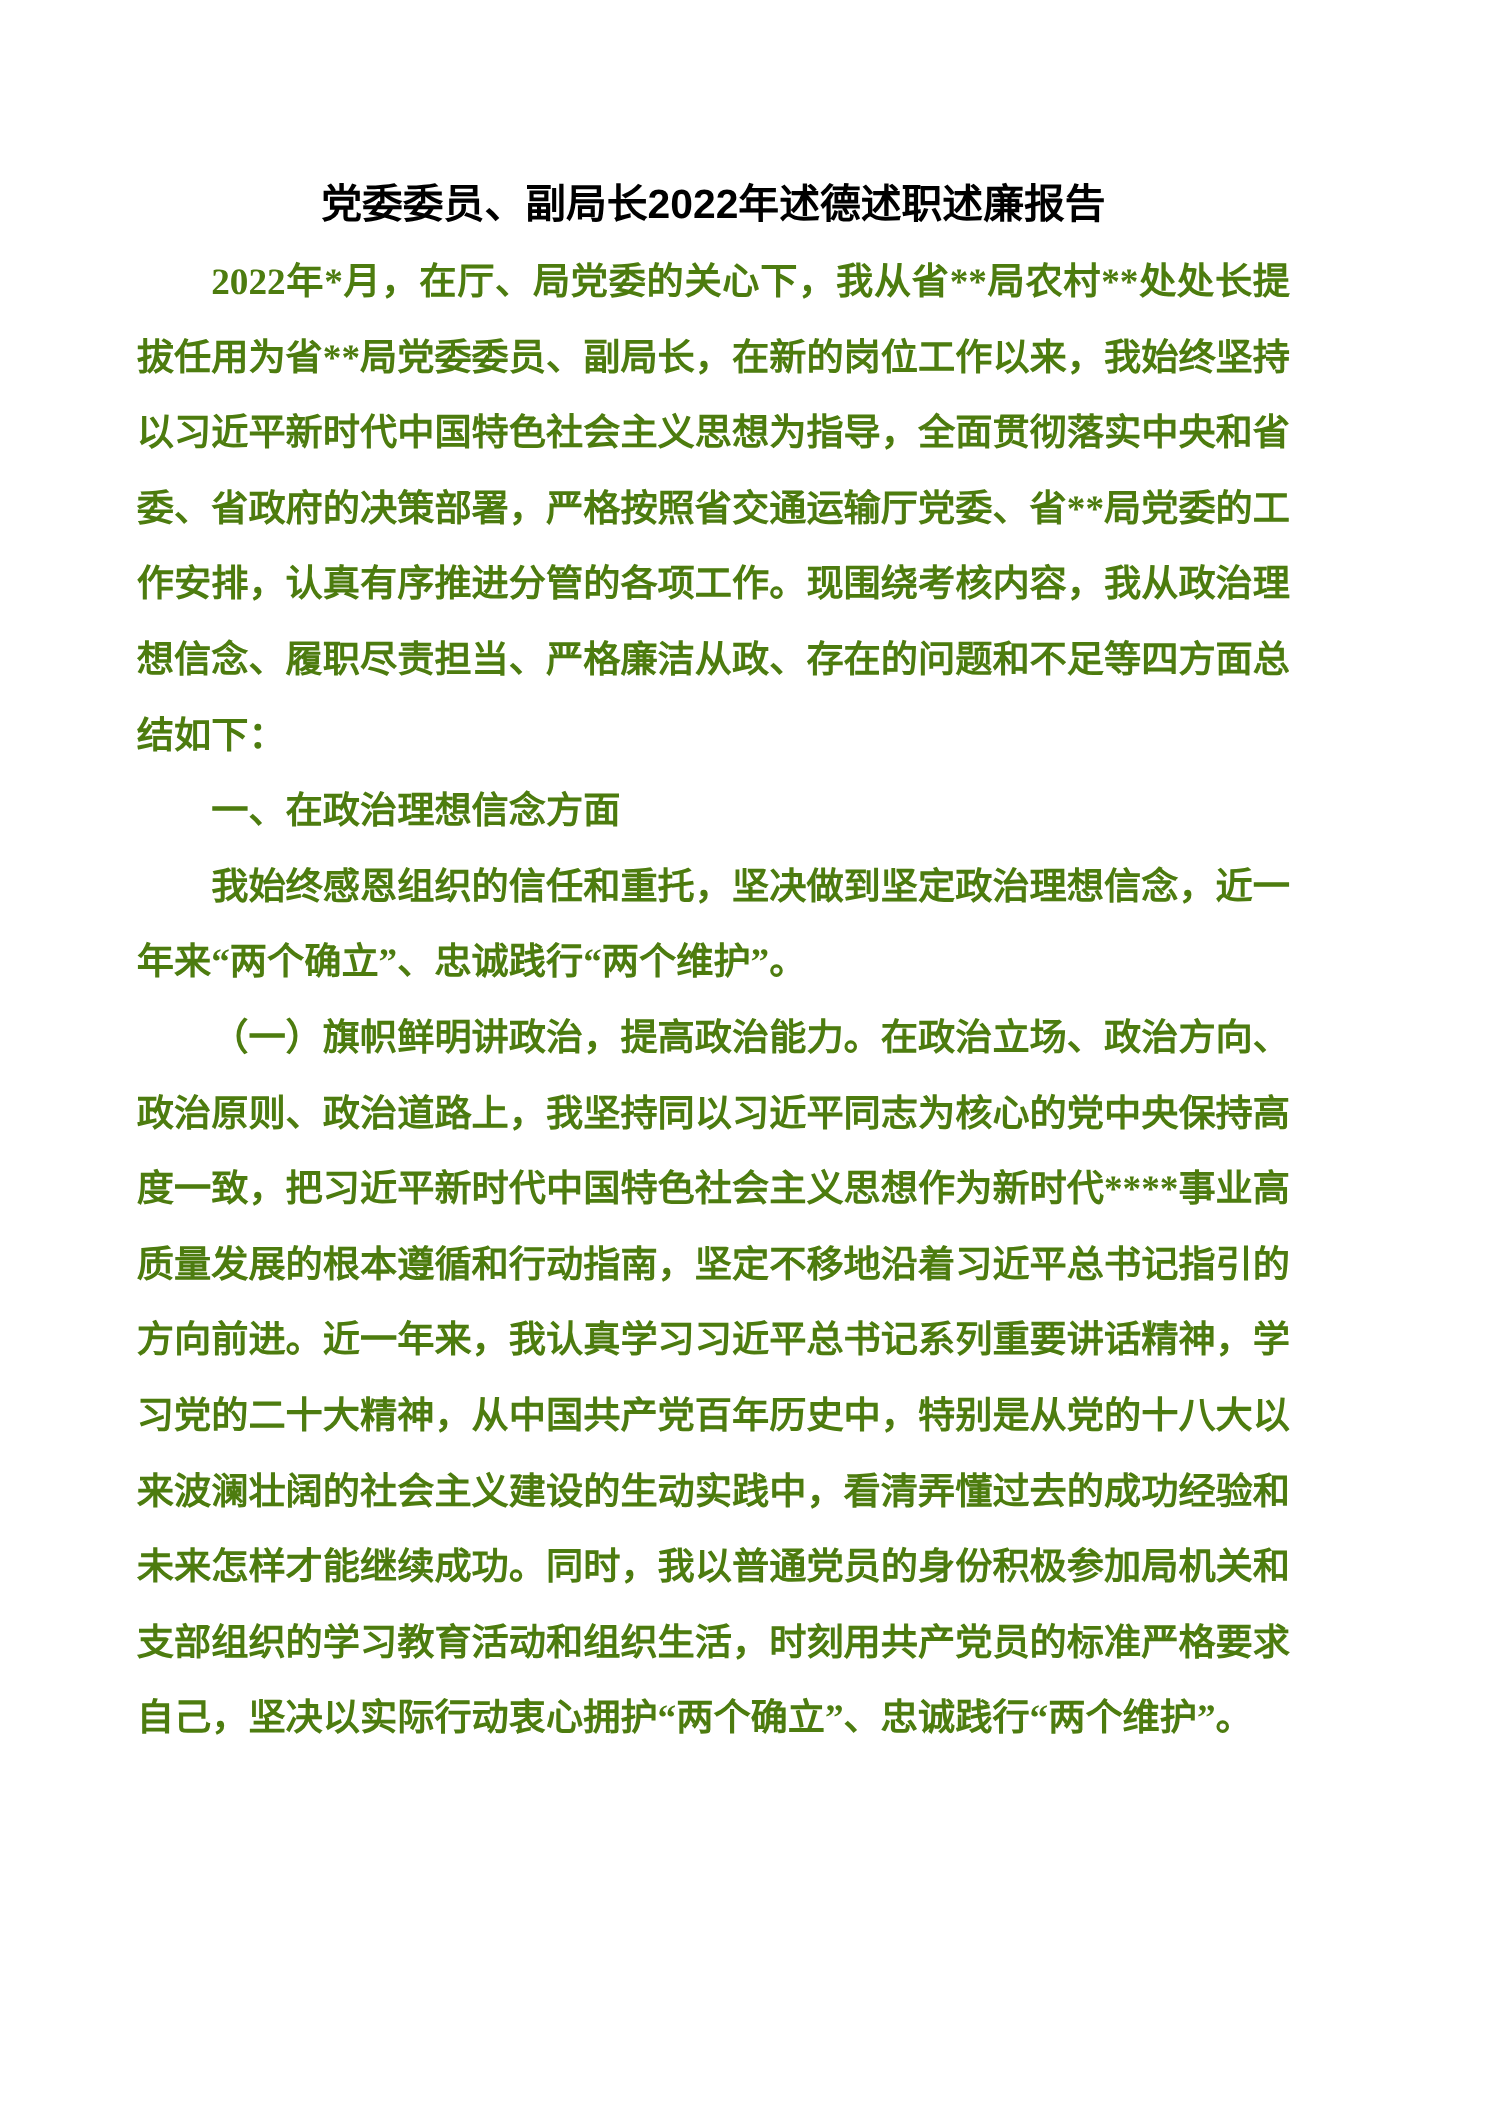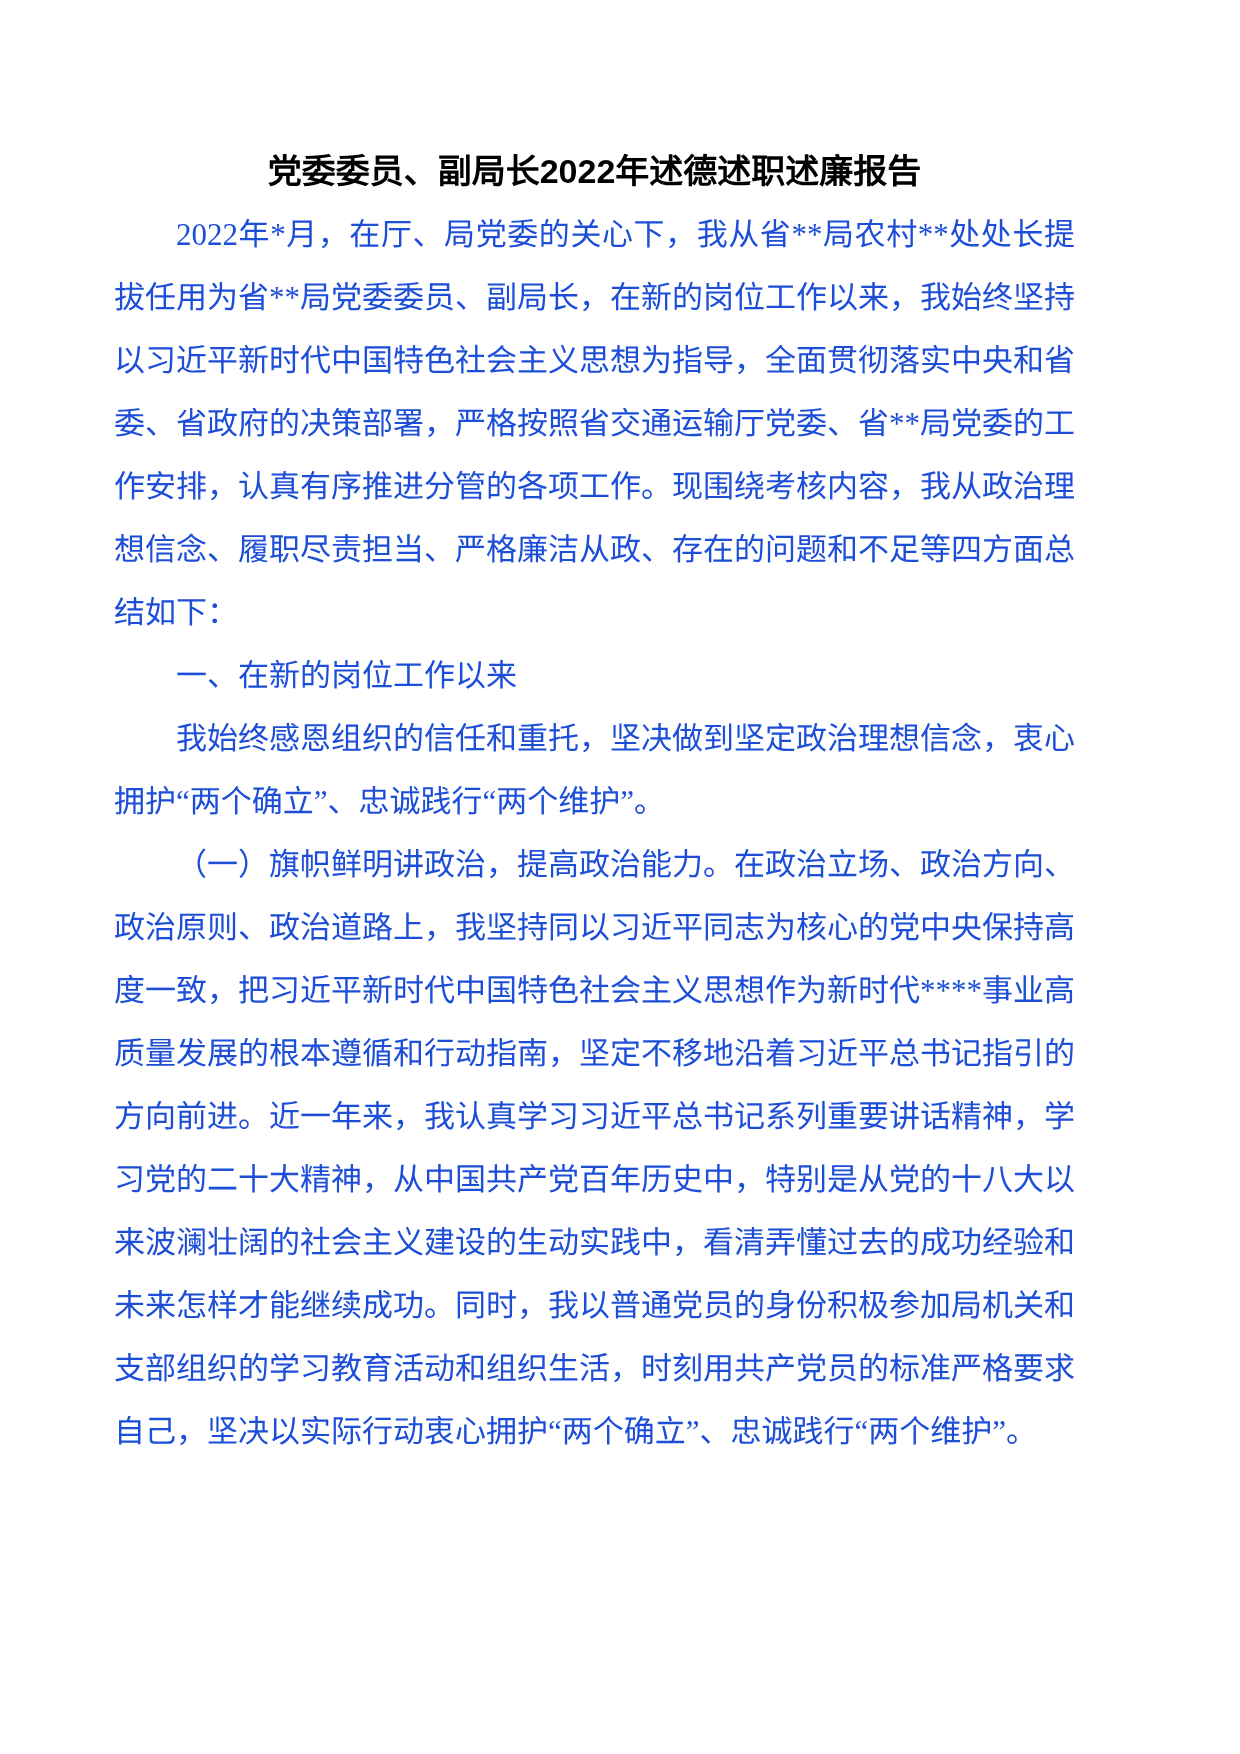--- a/index.html
+++ b/index.html
@@ -21,36 +21,37 @@
       color: #000000;
       font-family: "Liberation Sans", "DejaVu Sans", sans-serif;
       font-weight: 700;
       font-size: 34px;
       line-height: 63px;
       text-align: center;
       letter-spacing: 0;
     }
     .para {
       margin: 0;
-      color: #1d4ed8;
+      color: #4d7c0f;
       font-family: "Liberation Serif", "DejaVu Serif", serif;
       font-size: 31px;
       line-height: 63px;
       text-align: justify;
       text-justify: inter-ideograph;
       text-indent: 2em;
       word-break: normal;
+      font-weight: bold;
     }
   </style>
 </head>
 <body>
 
 <div class="page">
   <h1 class="doc-title">党委委员、副局长2022年述德述职述廉报告</h1>
 
   <p class="para">2022年*月，在厅、局党委的关心下，我从省**局农村**处处长提拔任用为省**局党委委员、副局长，在新的岗位工作以来，我始终坚持以习近平新时代中国特色社会主义思想为指导，全面贯彻落实中央和省委、省政府的决策部署，严格按照省交通运输厅党委、省**局党委的工作安排，认真有序推进分管的各项工作。现围绕考核内容，我从政治理想信念、履职尽责担当、严格廉洁从政、存在的问题和不足等四方面总结如下：</p>
 
-  <p class="para">一、在新的岗位工作以来</p>
+  <p class="para">一、在政治理想信念方面</p>
 
-  <p class="para">我始终感恩组织的信任和重托，坚决做到坚定政治理想信念，衷心拥护“两个确立”、忠诚践行“两个维护”。</p>
+  <p class="para">我始终感恩组织的信任和重托，坚决做到坚定政治理想信念，近一年来“两个确立”、忠诚践行“两个维护”。</p>
 
   <p class="para">（一）旗帜鲜明讲政治，提高政治能力。在政治立场、政治方向、政治原则、政治道路上，我坚持同以习近平同志为核心的党中央保持高度一致，把习近平新时代中国特色社会主义思想作为新时代****事业高质量发展的根本遵循和行动指南，坚定不移地沿着习近平总书记指引的方向前进。近一年来，我认真学习习近平总书记系列重要讲话精神，学习党的二十大精神，从中国共产党百年历史中，特别是从党的十八大以来波澜壮阔的社会主义建设的生动实践中，看清弄懂过去的成功经验和未来怎样才能继续成功。同时，我以普通党员的身份积极参加局机关和支部组织的学习教育活动和组织生活，时刻用共产党员的标准严格要求自己，坚决以实际行动衷心拥护“两个确立”、忠诚践行“两个维护”。</p>
 </div>
 
 </body></html>

